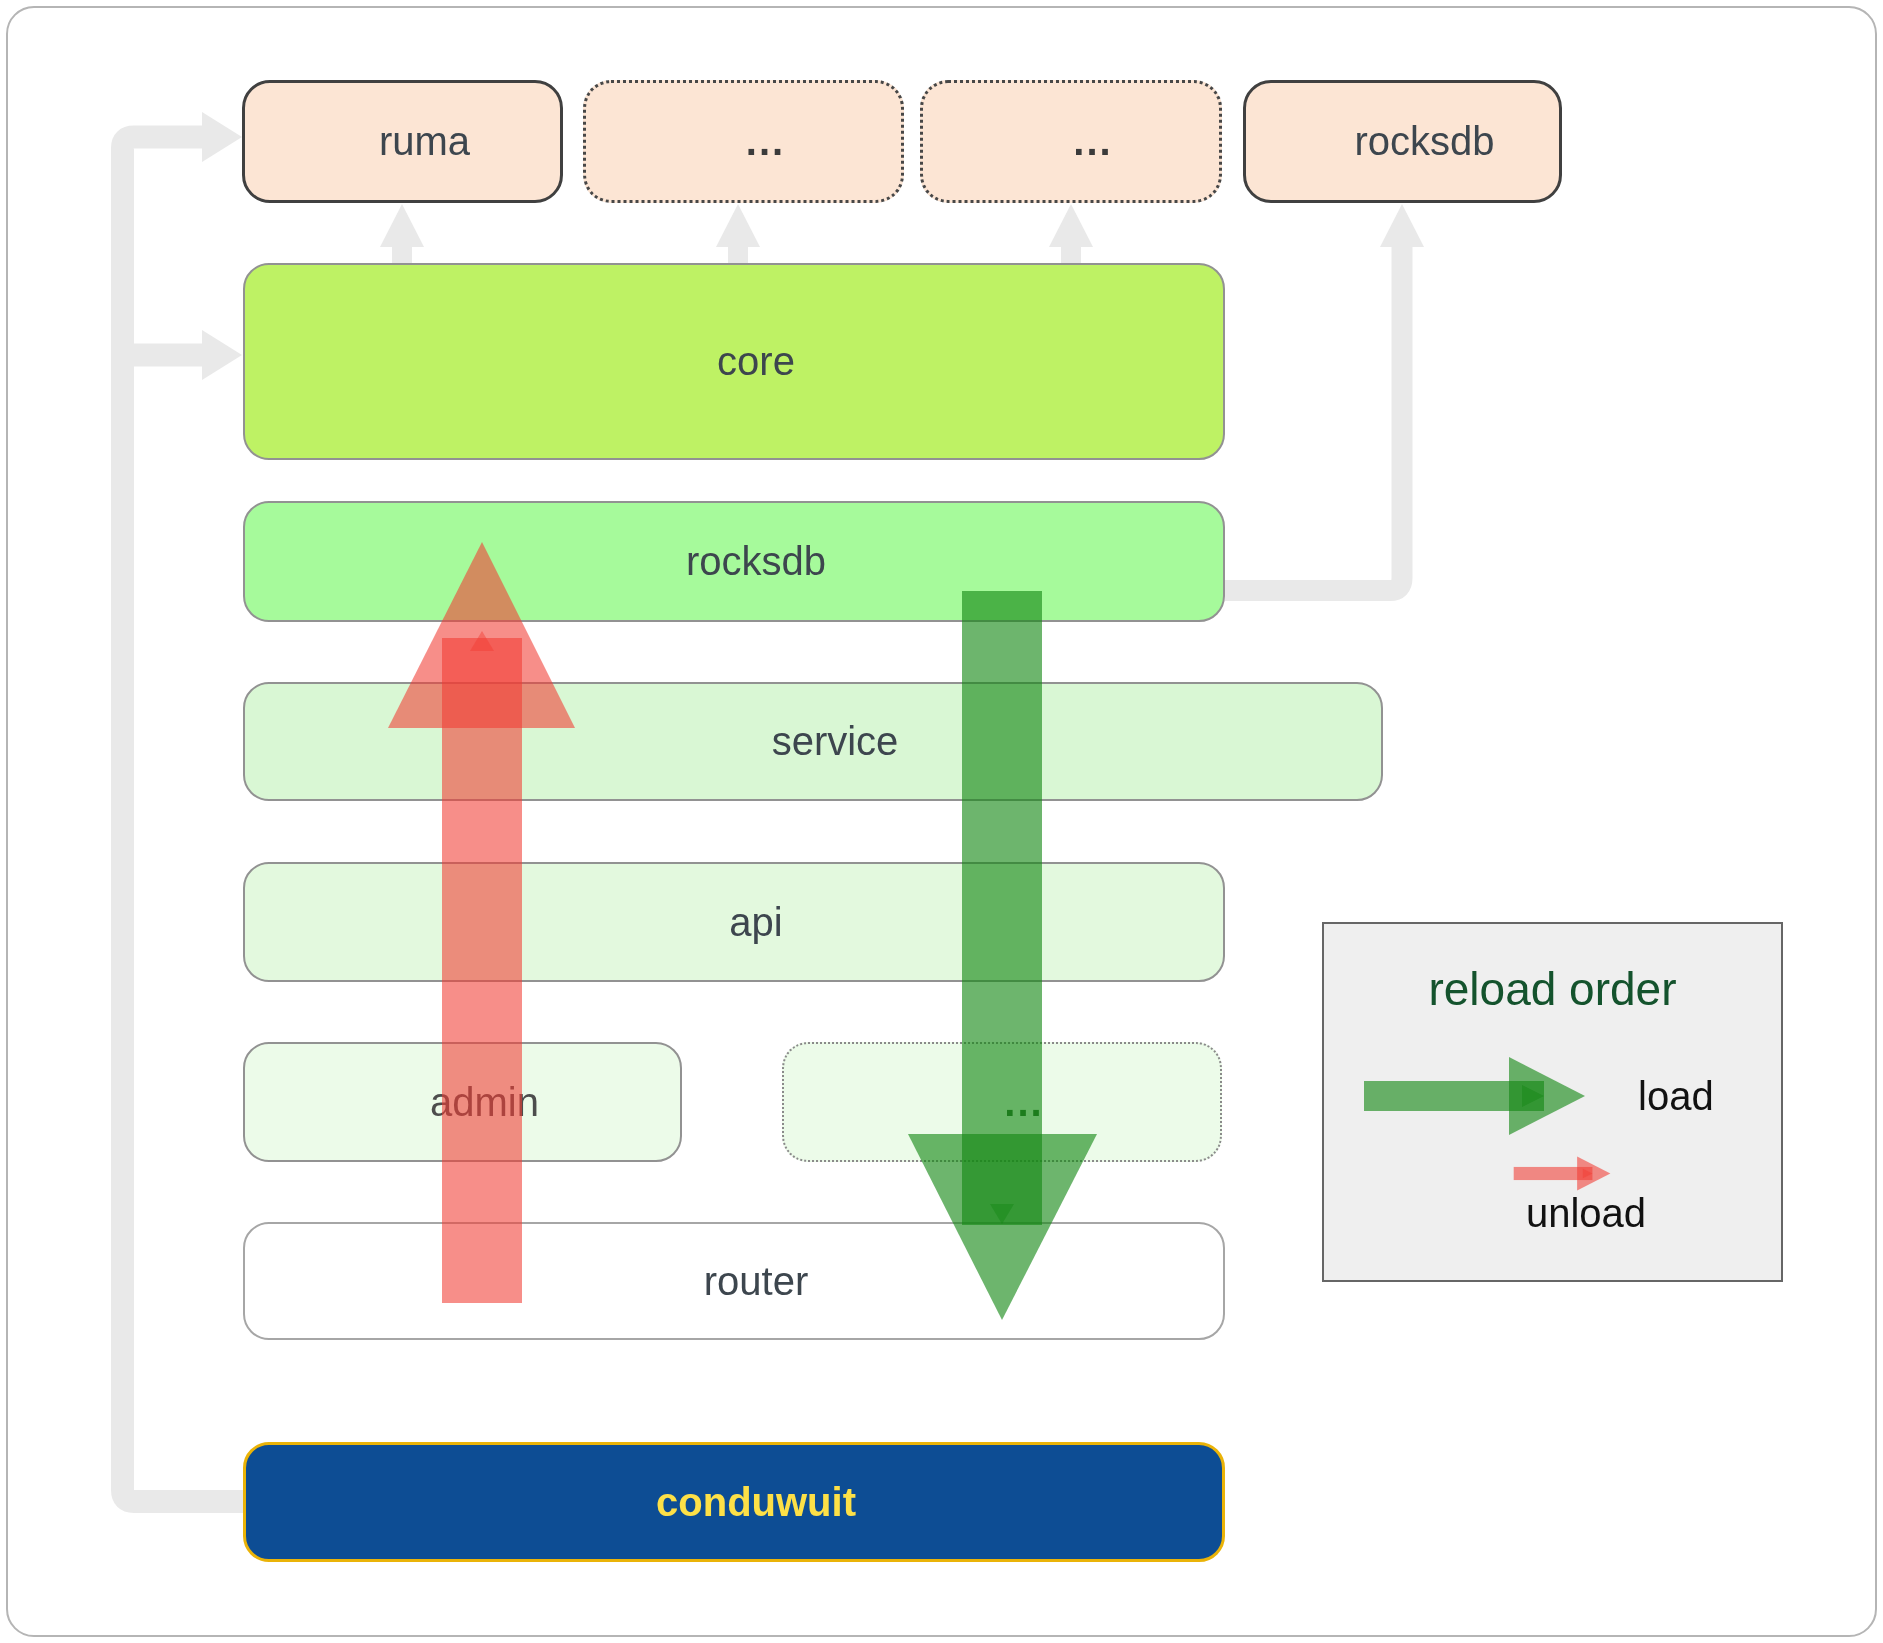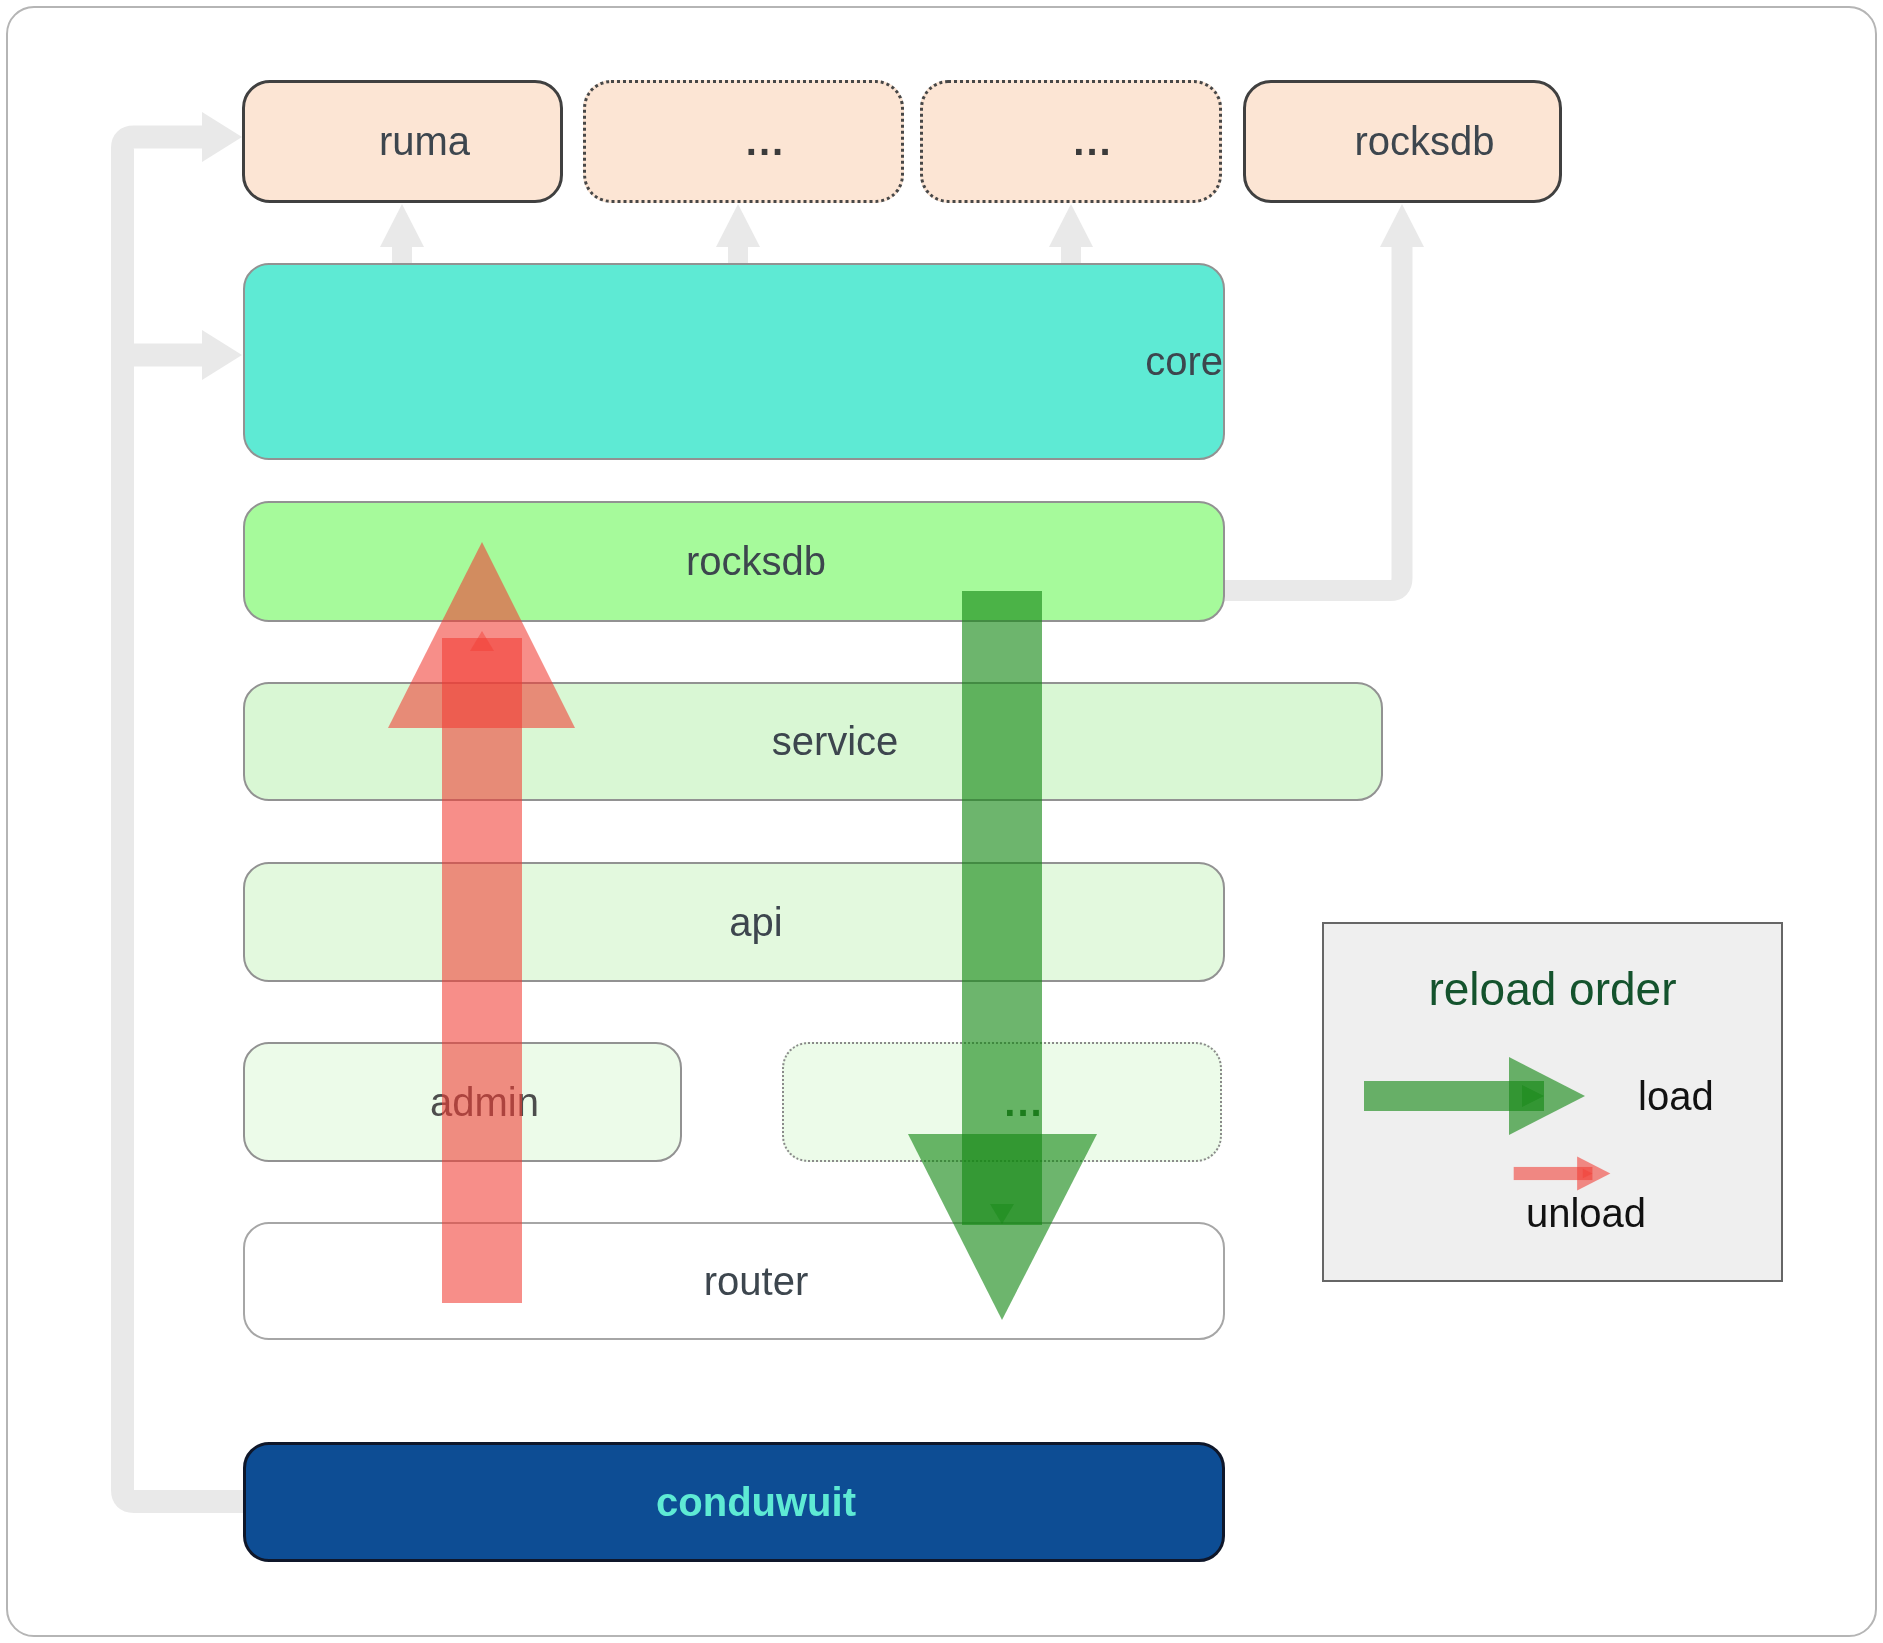--- a/index.html
+++ b/index.html
@@ -13,28 +13,28 @@
   }
   .layer-svg{position:absolute;left:0;top:0;width:1883px;height:1643px;}
   .node{
     position:absolute;display:flex;align-items:center;justify-content:center;
     box-sizing:border-box;font-size:40px;color:#3d464e;padding-left:44px;
   }
   .top-box{border-radius:28px;background:#fce5d4;}
   .top-solid{border:3px solid #404040;}
   .top-dotted{border:3px dotted #474747;font-weight:bold;color:#3b3b3b;letter-spacing:2px;}
   .wide{border-radius:26px;border:2px solid #929292;}
-  .core{background:#5eead4;justify-content:flex-end;}
+  .core{background:#bef264;}
   .database{background:#a6fa9b;}
   .service{background:#d9f7d4;}
   .api{background:#e3f9de;text-align:right;}
   .admin{background:#ecfbe9;color:#4d4d4d;}
   .admin-dots{background:#ecfbe9;border:2px dotted #8a8a8a;font-weight:bold;color:#2e6b2e;letter-spacing:2px;}
   .router{background:#ffffff;border:2px solid #a6a6a6;}
-  .conduwuit{background:#0d4d94;border:3px solid #0f172a;color:#5eead4;font-weight:600;}
+  .conduwuit{background:#0d4d94;border:3px solid #eab308;color:#fde047;font-weight:600;}
   #legend{
     position:absolute;left:1322px;top:922px;width:461px;height:360px;
     background:#efefef;border:2px solid #666666;box-sizing:border-box;
   }
   #legend .title{
     position:absolute;left:0;top:38px;width:100%;text-align:center;
     font-size:46px;color:#14532d;
   }
   .legend-row{position:absolute;left:40px;width:400px;height:80px;display:flex;align-items:center;}
   .legend-row .lbl{margin-left:44px;font-size:40px;color:#111111;}

